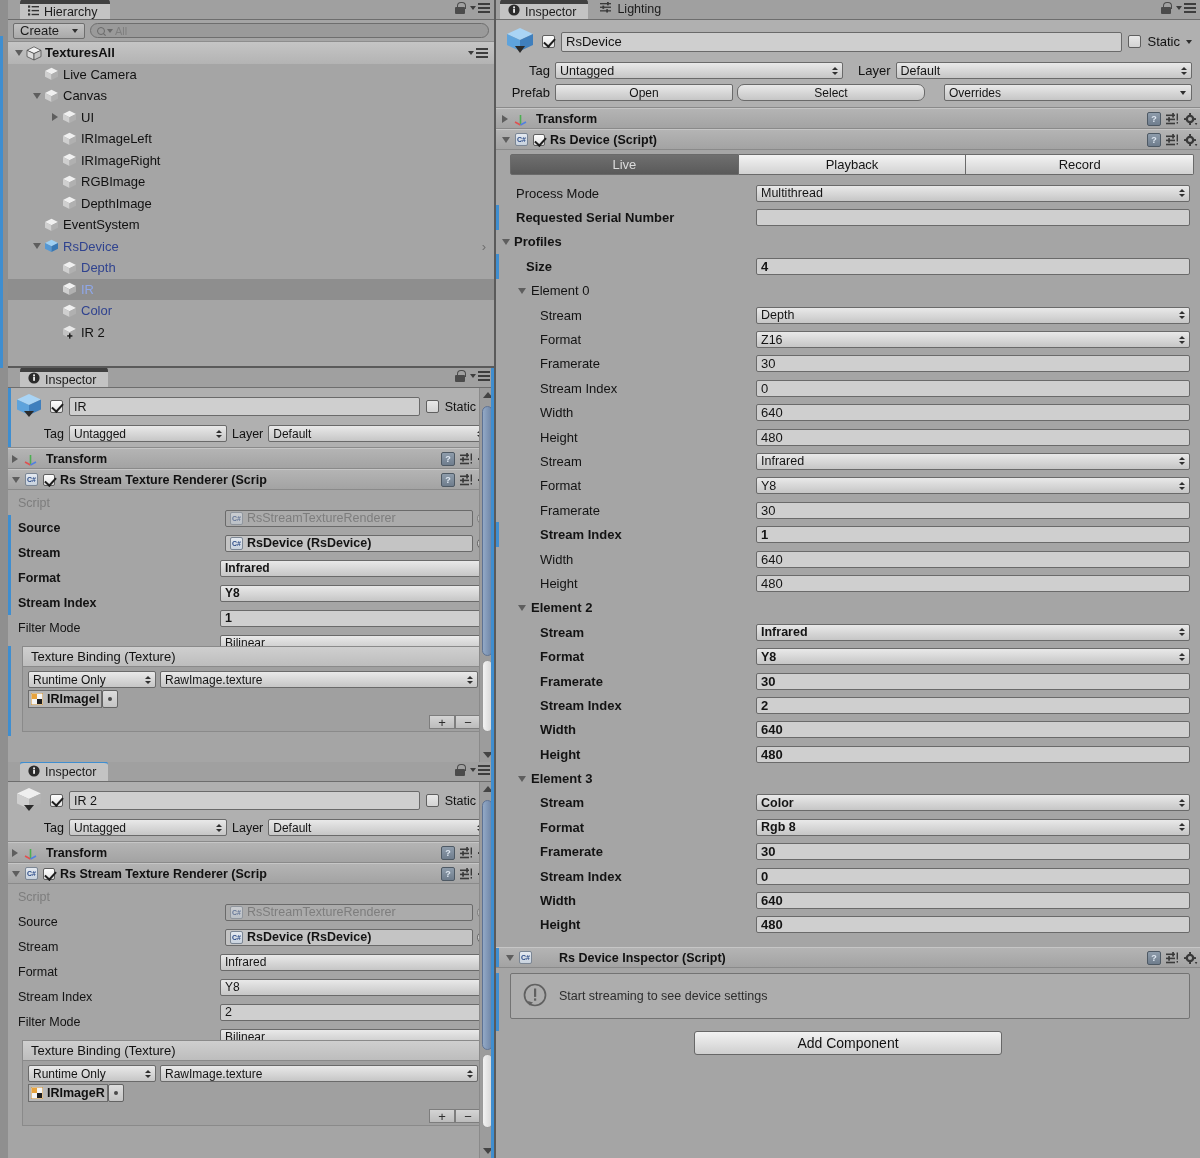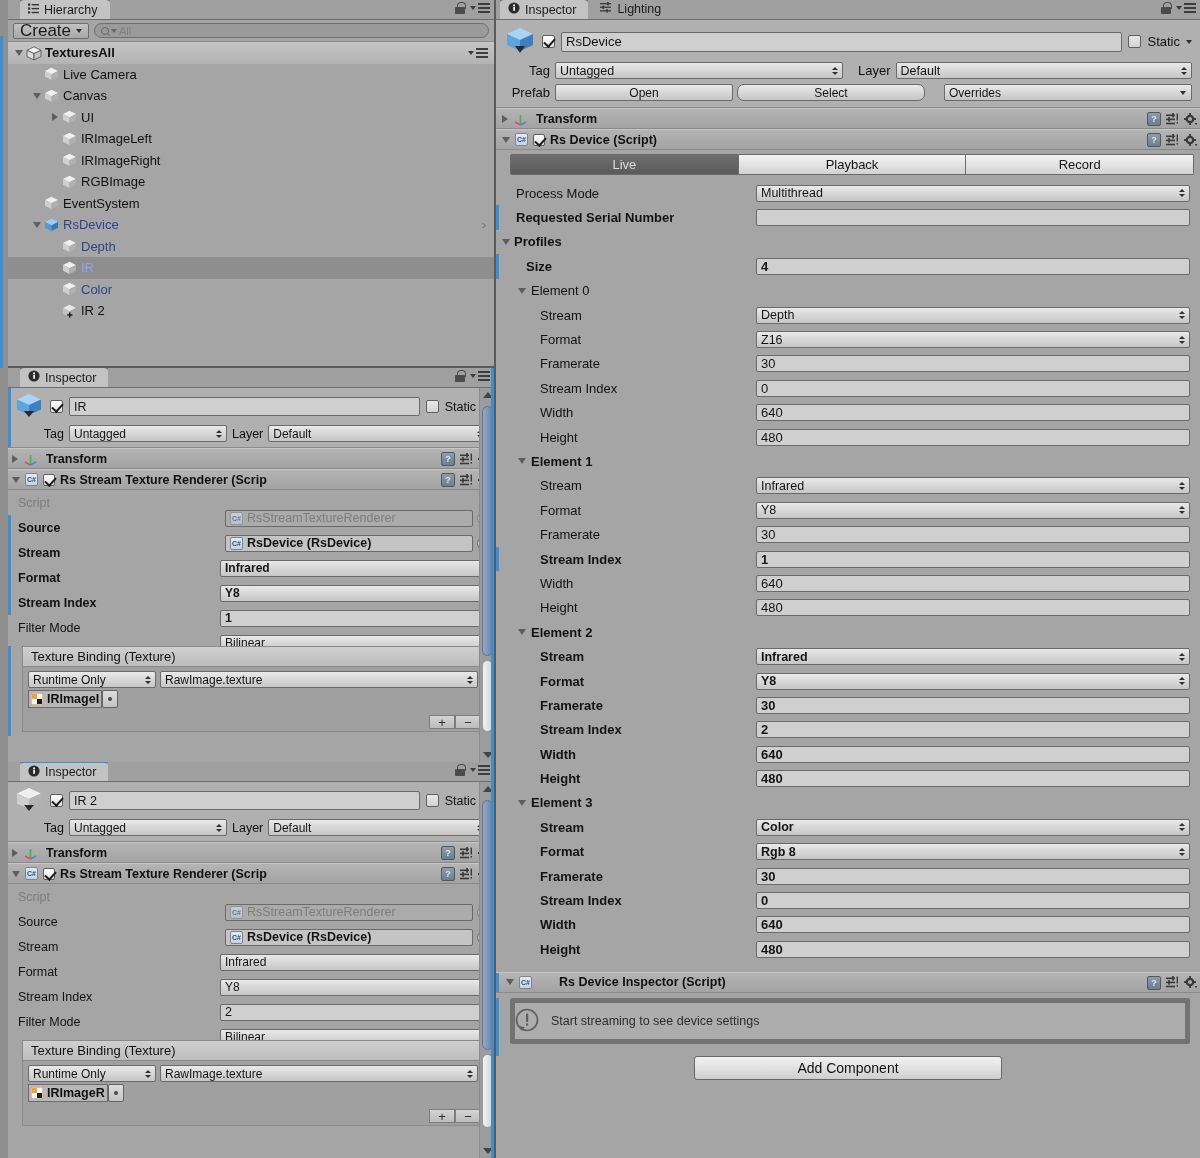--- a/index.html
+++ b/index.html
@@ -18,21 +18,21 @@
   .tabbar {
     height: 20px; background: #a0a0a0; position: relative;
     border-bottom: 1px solid #6d6d6d;
     display: flex; align-items: flex-end;
   }
   .tab {
     height: 20px; padding: 0 12px 0 8px; display: flex; align-items: center; gap: 5px;
     font-size: 12.5px; color: #1b1b1b; background: transparent;
     border-radius: 4px 4px 0 0; position: relative;
   }
-  .tab.active { background: #c3c3c3; border-top: 1px solid #404040; }
+  .tab.active { background: #c3c3c3; border-top: 5px solid #404040; }
   .tab.active.focus { border-top: 2px solid #3f8ed0; }
   .tabbar .right-icons {
     position: absolute; right: 4px; top: 2px; display: flex; align-items: center; gap: 5px;
   }
   .lock-ico { width: 10px; height: 12px; position: relative; }
   .lock-ico:before {
     content: ""; position: absolute; left: 1.5px; top: 0; width: 7px; height: 6px;
     border: 1.6px solid #4b4b4b; border-bottom: none; border-radius: 4px 4px 0 0;
   }
   .lock-ico:after {
@@ -41,23 +41,23 @@
   }
   .burger { display: flex; align-items: center; gap: 2px; }
   .burger .car { width: 0; height: 0; border-left: 3.5px solid transparent; border-right: 3.5px solid transparent; border-top: 4px solid #3d3d3d; }
   .burger .lines { display: flex; flex-direction: column; gap: 2px; }
   .burger .lines i { display: block; width: 12px; height: 2px; background: #3d3d3d; }
 
   
   .h-toolbar { height: 22px; background: #a5a5a5; display: flex; align-items: center; padding: 0 5px; gap: 5px;
                border-bottom: 1px solid #8d8d8d; }
   .btn-create {
-    height: 16px; padding: 0 6px; display: flex; align-items: center; gap: 5px;
+    height: 16px; padding: 0 6px; display: flex; align-items: center; gap: 13px;
     background: linear-gradient(#c2c2c2,#a9a9a9); border: 1px solid #6e6e6e; border-radius: 2px;
-    font-size: 17px; color: #1b1b1b;
+    font-size: 13px; color: #1b1b1b;
   }
   .tri-dn { width: 0; height: 0; border-left: 3px solid transparent; border-right: 3px solid transparent; border-top: 4px solid #2e2e2e; }
   .searchbox {
     flex: 1; height: 15px; border-radius: 8px; background: #9a9a9a; border: 1px solid #6e6e6e;
     display: flex; align-items: center; padding: 0 6px; gap: 2px; font-size: 11px; color: #7f7f7f;
   }
   .mag { width: 8px; height: 8px; border: 1.4px solid #6a6a6a; border-radius: 50%; position: relative; flex: none;}
   .mag:after { content:""; position:absolute; width:1.4px; height:3px; background:#6a6a6a; right:-1px; bottom:-2.5px; transform: rotate(-45deg); }
 
   .tree { background: #a5a5a5; }
@@ -127,22 +127,22 @@
   .rlabel.b { font-weight: bold; }
   .rfield { flex: 1; margin-right: 6px; }
   .tabs3 { display: flex; height: 21px; margin: 4px 6px 6px 14px; }
   .tab3 { flex: 1; display: flex; align-items: center; justify-content: center; font-size: 13px;
           background: linear-gradient(#f3f3f3,#d2d2d2); border: 1px solid #6a6a6a; color: #151515; }
   .tab3:not(:first-child) { border-left: none; }
   .tab3.sel { background: linear-gradient(#6f6f6f,#5a5a5a); color: #dcdcdc; }
   .tab3:first-child { border-radius: 2px 0 0 2px; }
   .tab3:last-child { border-radius: 0 2px 2px 0; }
 
-  .helpbox { margin: 5px 10px 8px 14px; background: #adadad; border: 5px solid #737373; border-radius: 2px;
-             height: 46px; display: flex; align-items: center; gap: 10px; padding: 0 0; }
+  .helpbox { margin: 5px 10px 8px 14px; background: #adadad; border: 1px solid #737373; border-radius: 2px;
+             height: 46px; display: flex; align-items: center; gap: 10px; padding: 0 12px; }
   .warn-ico { width: 26px; height: 26px; flex: none; }
   .helpbox span { font-size: 12.5px; color: #2d2d2d; }
   .addcomp { margin: 12px auto 0 auto; width: 308px; height: 24px; display: flex; align-items: center; justify-content: center;
              background: linear-gradient(#f2f2f2,#cfcfcf); border: 1px solid #676767; border-radius: 3px;
              font-size: 14px; color: #111; }
 
   
   .vscroll { position: absolute; width: 15px; background: #9c9c9c; border-left: 1px solid #8a8a8a; }
   .vscroll .arw { height: 14px; display: flex; align-items: center; justify-content: center; }
   .vscroll .thumb { position: absolute; left: 2px; width: 11px; border-radius: 6px;
@@ -301,20 +301,32 @@
             <span style="display:inline-block;width:40px;flex:none;"></span>
             <span class="fold"></span>
             <span class="cube">
               <svg width="15" height="14" viewBox="0 0 15 14">
                 <polygon points="7.5,0.8 14,4 7.5,7.2 1,4" fill="#f0f0f0"></polygon>
                 <polygon points="1,4 7.5,7.2 7.5,13 1,9.8" fill="#cfcfcf"></polygon>
                 <polygon points="14,4 7.5,7.2 7.5,13 14,9.8" fill="#b0b0b0"></polygon>
               </svg>
             </span>
             <span class="lbl">RGBImage</span>
+          </div>
+          <div class="trow">
+            <span style="display:inline-block;width:40px;flex:none;"></span>
+            <span class="fold"></span>
+            <span class="cube">
+              <svg width="15" height="14" viewBox="0 0 15 14">
+                <polygon points="7.5,0.8 14,4 7.5,7.2 1,4" fill="#f0f0f0"></polygon>
+                <polygon points="1,4 7.5,7.2 7.5,13 1,9.8" fill="#cfcfcf"></polygon>
+                <polygon points="14,4 7.5,7.2 7.5,13 14,9.8" fill="#b0b0b0"></polygon>
+              </svg>
+            </span>
+            <span class="lbl">DepthImage</span>
           </div>
           <div class="trow">
             <span style="display:inline-block;width:22px;flex:none;"></span>
             <span class="fold"></span>
             <span class="cube">
               <svg width="15" height="14" viewBox="0 0 15 14">
                 <polygon points="7.5,0.8 14,4 7.5,7.2 1,4" fill="#f0f0f0"></polygon>
                 <polygon points="1,4 7.5,7.2 7.5,13 1,9.8" fill="#cfcfcf"></polygon>
                 <polygon points="14,4 7.5,7.2 7.5,13 14,9.8" fill="#b0b0b0"></polygon>
               </svg>
@@ -1023,24 +1035,20 @@
           <span class="rlabel" style="width:216px;">Width</span>
           <span class="rfield" style="display:flex;">
             <span class="txtfield" style="flex:1;font-size:13px;">640</span>
           </span>
         </div>
         <div class="prow" style="padding-left:44px;position:relative;">
           <span class="rlabel" style="width:216px;">Height</span>
           <span class="rfield" style="display:flex;">
             <span class="txtfield" style="flex:1;font-size:13px;">480</span>
           </span>
-        </div>
-        <div class="prow" style="padding-left:22px;position:relative;">
-          <i class="tri-d" style="margin-right:5px;"></i>
-          <span class="rlabel b">Element 1</span>
         </div>
         <div class="prow" style="padding-left:44px;position:relative;">
           <span class="rlabel" style="width:216px;">Stream</span>
           <span class="rfield" style="display:flex;">
             <span class="drop" style="flex:1;font-size:12.5px;">Infrared<span class="arrows">
                 <i></i>
                 <i></i>
               </span></span>
           </span>
         </div>

